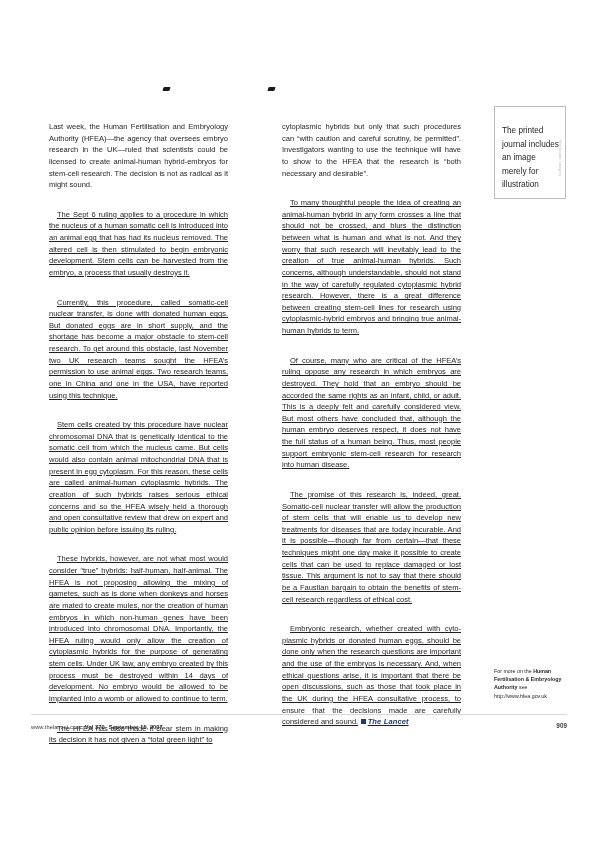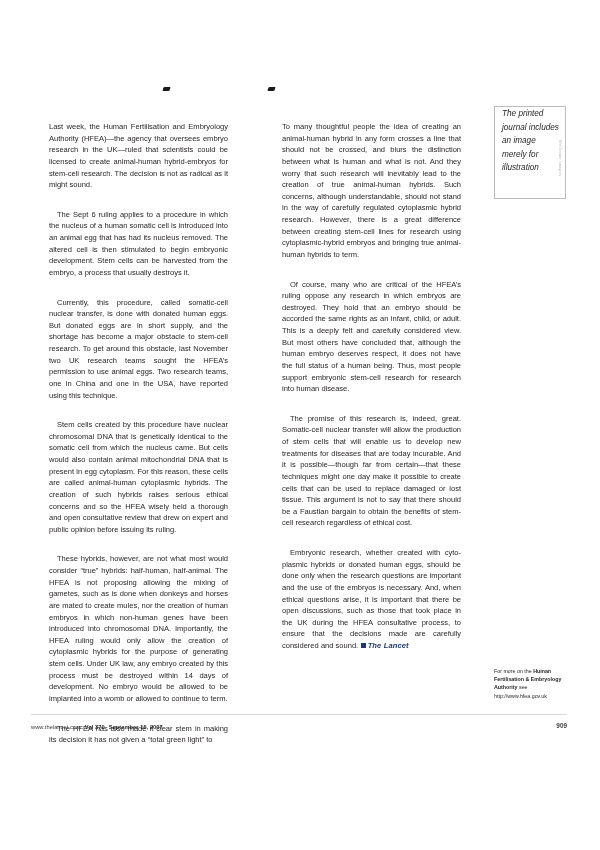--- a/index.html
+++ b/index.html
@@ -61,20 +61,21 @@
     line-height: 11.62px;
     text-align: justify;
     text-justify: inter-word;
     font-family: "Liberation Sans", sans-serif;
     color: #231f20;
     letter-spacing: -0.02px;
     word-spacing: 0.1px;
   }
   .column p + p {
     text-indent: 8px;
+    text-decoration: underline;
   }
   .signature-mark {
     display: inline-block;
     width: 4.5px;
     height: 4.5px;
     background: #1f3a6e;
     margin: 0 2px 0 3px;
     vertical-align: 0.5px;
   }
   .signature-name {
@@ -86,22 +87,21 @@
 
   
   #image-placeholder-box {
     position: absolute;
     left: 494px;
     top: 106px;
     width: 72px;
     height: 93px;
     border: 0.8px solid #bcbcbc;
     box-sizing: border-box;
-    padding: 0 6px 0 7px;
-    font-style: italic;
+    padding: 17px 6px 0 7px;
   }
   #image-placeholder-box .ph-text {
     font-size: 8.2px;
     line-height: 13.6px;
     color: #231f20;
     font-family: "Liberation Sans", sans-serif;
   }
 
   
   #image-credit {
@@ -178,20 +178,21 @@
     <div class="column">
       <p>Last week, the Human Fertilisation and Embryology Authority (HFEA)—the agency that oversees embryo research in the UK—ruled that scientists could be licensed to create animal-human hybrid-embryos for stem-cell research. The decision is not as radical as it might sound.</p>
       <p>The Sept 6 ruling applies to a procedure in which the nucleus of a human somatic cell is introduced into an animal egg that has had its nucleus removed. The altered cell is then stimulated to begin embryonic development. Stem cells can be harvested from the embryo, a process that usually destroys it.</p>
       <p>Currently, this procedure, called somatic-cell nuclear transfer, is done with donated human eggs. But donated eggs are in short supply, and the shortage has become a major obstacle to stem-cell research. To get around this obstacle, last November two UK research teams sought the HFEA’s permission to use animal eggs. Two research teams, one in China and one in the USA, have reported using this technique.</p>
       <p>Stem cells created by this procedure have nuclear chromosomal DNA that is genetically identical to the somatic cell from which the nucleus came. But cells would also contain animal mitochondrial DNA that is present in egg cytoplasm. For this reason, these cells are called animal-human cytoplasmic hybrids. The creation of such hybrids raises serious ethical concerns and so the HFEA wisely held a thorough and open consultative review that drew on expert and public opinion before issuing its ruling.</p>
       <p>These hybrids, however, are not what most would consider “true” hybrids: half-human, half-animal. The HFEA is not proposing allowing the mixing of gametes, such as is done when donkeys and horses are mated to create mules, nor the creation of human embryos in which non-human genes have been introduced into chromosomal DNA. Importantly, the HFEA ruling would only allow the creation of cytoplasmic hybrids for the purpose of generating stem cells. Under UK law, any embryo created by this process must be destroyed within 14 days of development. No embryo would be allowed to be implanted into a womb or allowed to continue to term.</p>
       <p>The HFEA has also made it clear stem in making its decision it has not given a “total green light” to</p>
     </div>
 
     <div class="column">
+      <p>cytoplasmic hybrids but only that such procedures can “with caution and careful scrutiny, be permitted”. Investigators wanting to use the technique will have to show to the HFEA that the research is “both necessary and desirable”.</p>
       <p>To many thoughtful people the idea of creating an animal-human hybrid in any form crosses a line that should not be crossed, and blurs the distinction between what is human and what is not. And they worry that such research will inevitably lead to the creation of true animal-human hybrids. Such concerns, although understandable, should not stand in the way of carefully regulated cytoplasmic hybrid research. However, there is a great difference between creating stem-cell lines for research using cytoplasmic-hybrid embryos and bringing true animal-human hybrids to term.</p>
       <p>Of course, many who are critical of the HFEA’s ruling oppose any research in which embryos are destroyed. They hold that an embryo should be accorded the same rights as an infant, child, or adult. This is a deeply felt and carefully considered view. But most others have concluded that, although the human embryo deserves respect, it does not have the full status of a human being. Thus, most people support embryonic stem-cell research for research into human disease.</p>
       <p>The promise of this research is, indeed, great. Somatic-cell nuclear transfer will allow the production of stem cells that will enable us to develop new treatments for diseases that are today incurable. And it is possible—though far from certain—that these techniques might one day make it possible to create cells that can be used to replace damaged or lost tissue. This argument is not to say that there should be a Faustian bargain to obtain the benefits of stem-cell research regardless of ethical cost.</p>
       <p><span>Embryonic research, whether created with cyto-plasmic hybrids or donated human eggs, should be done only when the research questions are important and the use of the embryos is necessary. And, when ethical questions arise, it is important that there be open discussions, such as those that took place in the UK during the HFEA consultative process, to ensure that the decisions made are carefully considered and sound.</span><span class="signature-mark"></span><span class="signature-name">The Lancet</span></p>
     </div>
 
   </div>
 
   <div id="image-placeholder-box">
     <div class="ph-text">The printed journal includes an image merely for illustration</div>

